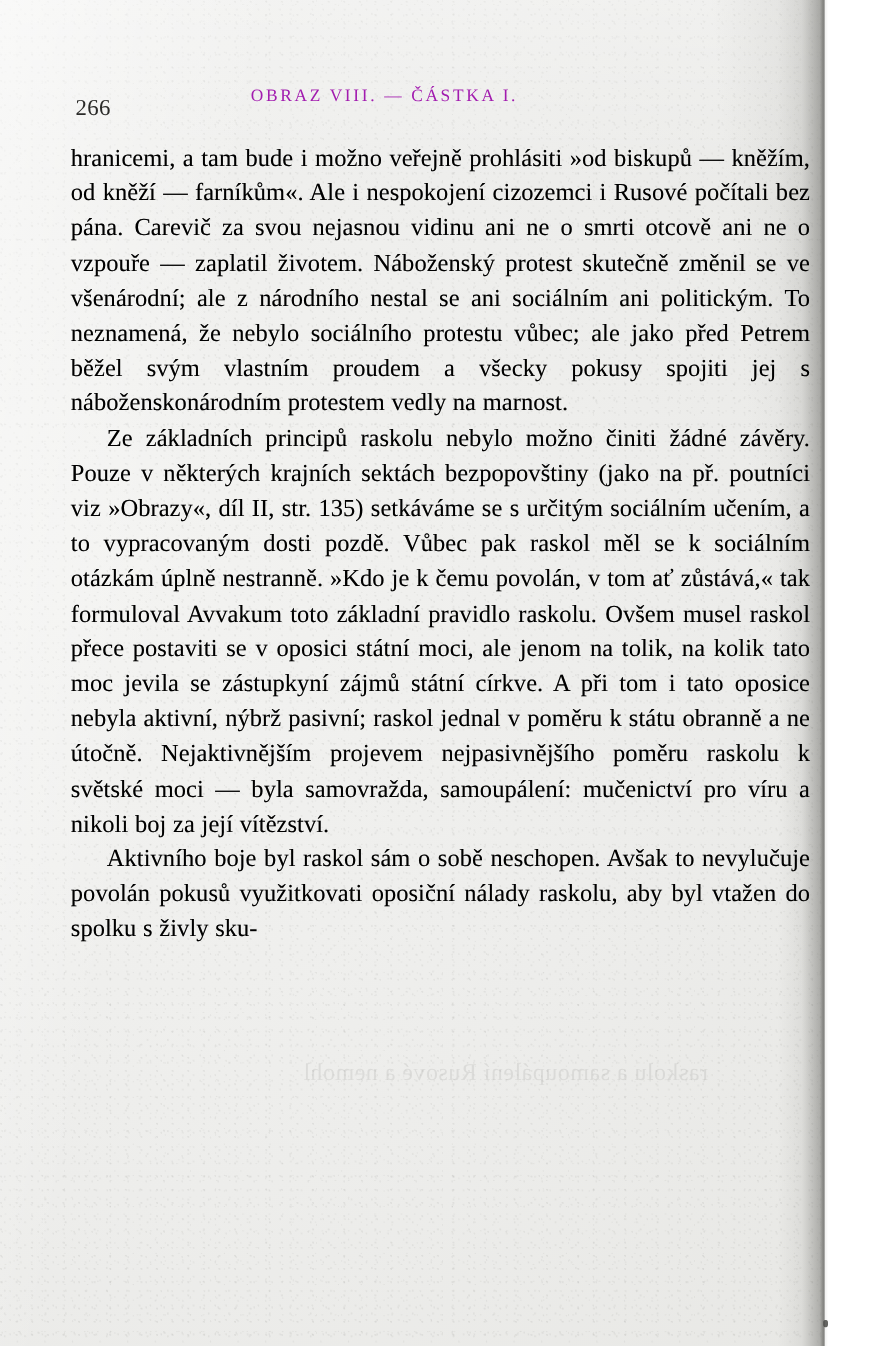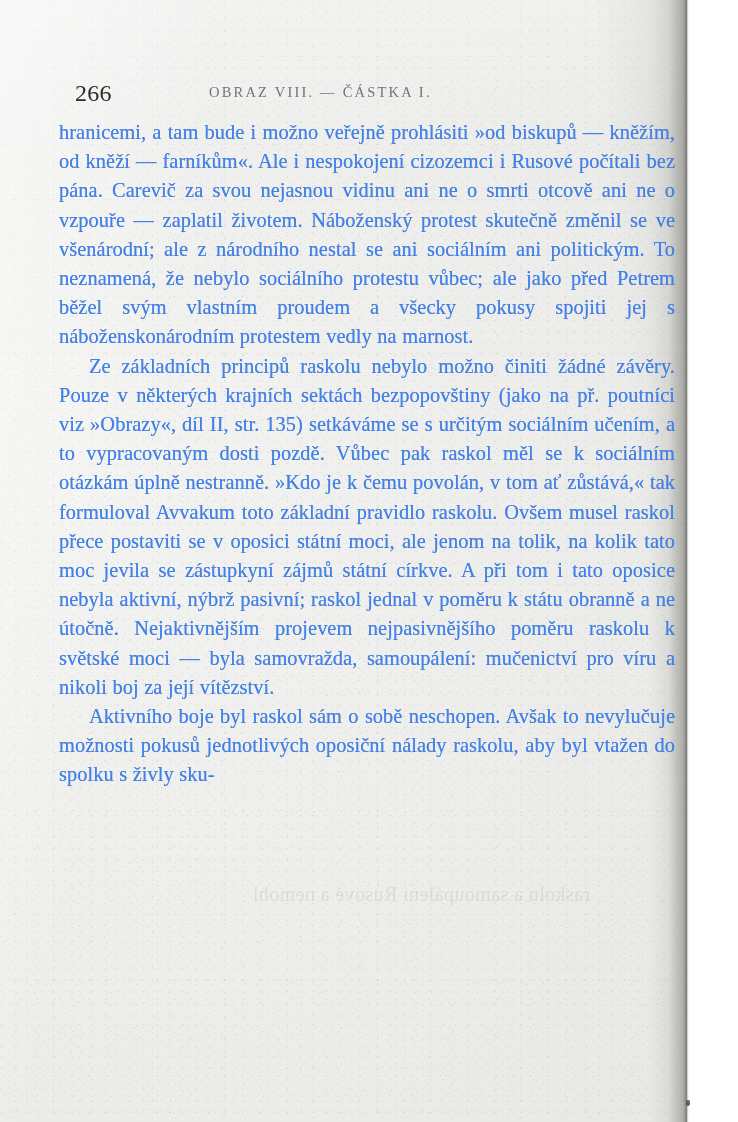--- a/index.html
+++ b/index.html
@@ -100,42 +100,42 @@
     top: 72px;
     width: 616px;
   }
 
   .running-head {
     position: relative;
     height: 46px;
   }
   .folio {
     position: absolute;
-    left: 16px;
+    left: 4px;
     top: 8px;
-    font-size: 24px;
+    font-size: 19px;
     color: #2b2b29;
     letter-spacing: .2px;
     text-align: center;
   }
   .head-title {
     position: absolute;
     left: 150px;
-    top: 12px;
+    top: 0;
     font-size: 14.5px;
-    color: #737373;
+    color: #a21caf;
     letter-spacing: 2.2px;
     white-space: nowrap;
   }
 
   .para {
     margin: 0;
     font-size: 20.4px;
     line-height: 29.2px;
-    color: #3b82f6;
+    color: #000000;
     text-align: justify;
     text-align-last: left;
     letter-spacing: .05px;
     word-spacing: .4px;
   }
   .para + .para { text-indent: 30px; }
 
   
   .para { text-shadow: 0 0 .35px rgba(40,40,38,.45); }
 
@@ -173,16 +173,16 @@
 
   <div id="textblock">
 
     <div class="running-head">
       <span class="folio">266</span>
       <span class="head-title">OBRAZ VIII. — ČÁSTKA I.</span>
     </div>
 
     <p class="para">hranicemi, a tam bude i možno veřejně prohlásiti »od biskupů — kněžím, od kněží — farníkům«. Ale i nespokojení cizozemci i Rusové počítali bez pána. Carevič za svou nejasnou vidinu ani ne o smrti otcově ani ne o vzpouře — zaplatil životem. Náboženský protest skutečně změnil se ve všenárodní; ale z národního nestal se ani sociálním ani politickým. To neznamená, že nebylo sociálního protestu vůbec; ale jako před Petrem běžel svým vlastním proudem a všecky pokusy spojiti jej s náboženskonárodním protestem vedly na marnost.</p>
     <p class="para">Ze základních principů raskolu nebylo možno činiti žádné závěry. Pouze v některých krajních sektách bezpopovštiny (jako na př. poutníci viz »Obrazy«, díl II, str. 135) setkáváme se s určitým sociálním učením, a to vypracovaným dosti pozdě. Vůbec pak raskol měl se k sociálním otázkám úplně nestranně. »Kdo je k čemu povolán, v tom ať zůstává,« tak formuloval Avvakum toto základní pravidlo raskolu. Ovšem musel raskol přece postaviti se v oposici státní moci, ale jenom na tolik, na kolik tato moc jevila se zástupkyní zájmů státní církve. A při tom i tato oposice nebyla aktivní, nýbrž pasivní; raskol jednal v poměru k státu obranně a ne útočně. Nejaktivnějším projevem nejpasivnějšího poměru raskolu k světské moci — byla samovražda, samoupálení: mučenictví pro víru a nikoli boj za její vítězství.</p>
-    <p class="para">Aktivního boje byl raskol sám o sobě neschopen. Avšak to nevylučuje možnosti pokusů jednotlivých oposiční nálady raskolu, aby byl vtažen do spolku s živly sku-</p>
+    <p class="para">Aktivního boje byl raskol sám o sobě neschopen. Avšak to nevylučuje povolán pokusů využitkovati oposiční nálady raskolu, aby byl vtažen do spolku s živly sku-</p>
 
   </div>
 </div>
 
 </body></html>

